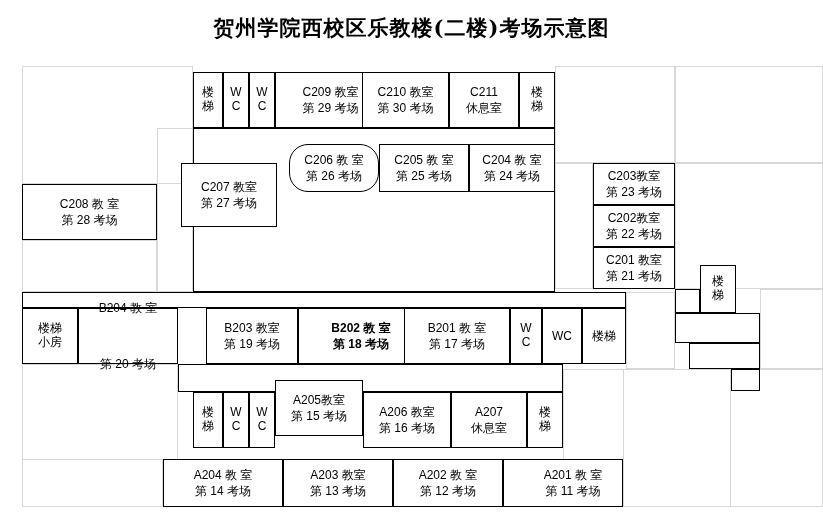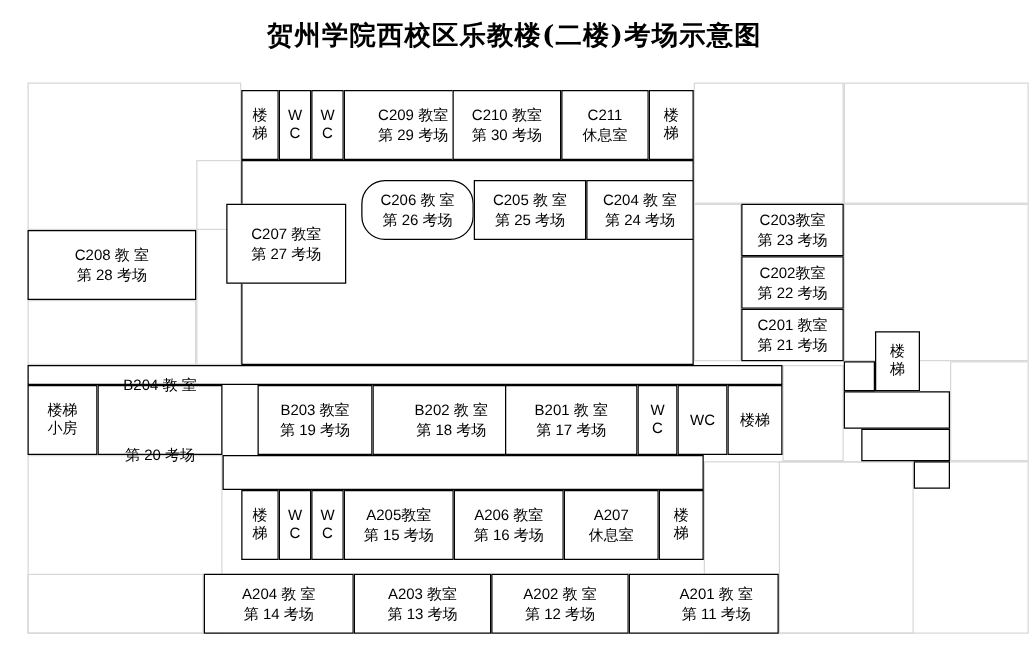--- a/index.html
+++ b/index.html
@@ -154,21 +154,21 @@
         <span class="l2">小房</span>
       </div>
       <div class="room" style="left: 78px; top: 308px; width: 100px; height: 56px; gap: 40px;">
         <span class="l1">B204 教 室</span>
         <span class="l2">第 20 考场</span>
       </div>
       <div class="room" style="left: 206px; top: 308px; width: 92px; height: 56px; text-align: right;">
         <span class="l1">B203 教室</span>
         <span class="l2">第 19 考场</span>
       </div>
-      <div class="room" style="left: 298px; top: 308px; width: 126px; height: 56px;">
+      <div class="room" style="left: 298px; top: 308px; width: 126px; height: 56px; font-weight: bold;">
         <span class="l1">B202 教 室</span>
         <span class="l2">第 18 考场</span>
       </div>
       <div class="room" style="left: 404px; top: 308px; width: 106px; height: 56px;">
         <span class="l1">B201 教 室</span>
         <span class="l2">第 17 考场</span>
       </div>
       <div class="room vert" style="left: 510px; top: 308px; width: 32px; height: 56px;">
         <span class="l1">W</span>
         <span class="l2">C</span>
@@ -184,21 +184,21 @@
         <span class="l2">梯</span>
       </div>
       <div class="room vert" style="left: 223px; top: 392px; width: 26px; height: 56px;">
         <span class="l1">W</span>
         <span class="l2">C</span>
       </div>
       <div class="room vert" style="left: 249px; top: 392px; width: 26px; height: 56px;">
         <span class="l1">W</span>
         <span class="l2">C</span>
       </div>
-      <div class="room" style="left: 275px; top: 392px; width: 88px; height: 56px;">
+      <div class="room" style="left: 275px; top: 380px; width: 88px; height: 56px;">
         <span class="l1">A205教室</span>
         <span class="l2">第 15 考场</span>
       </div>
       <div class="room" style="left: 363px; top: 392px; width: 88px; height: 56px;">
         <span class="l1">A206 教室</span>
         <span class="l2">第 16 考场</span>
       </div>
       <div class="room" style="left: 451px; top: 392px; width: 76px; height: 56px;">
         <span class="l1">A207</span>
         <span class="l2">休息室</span>

